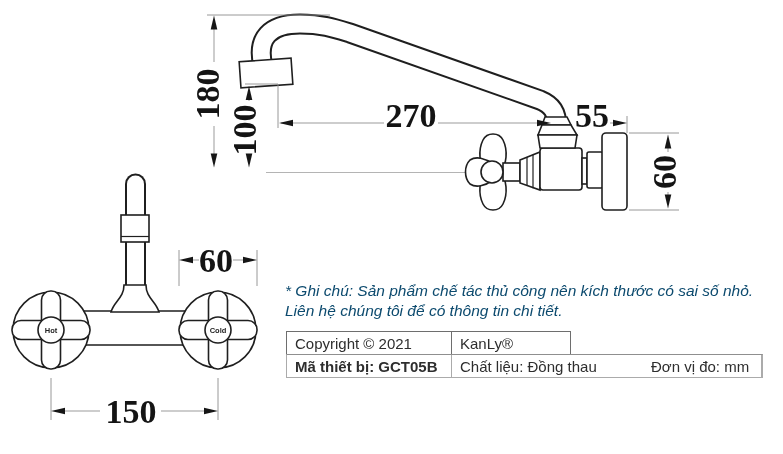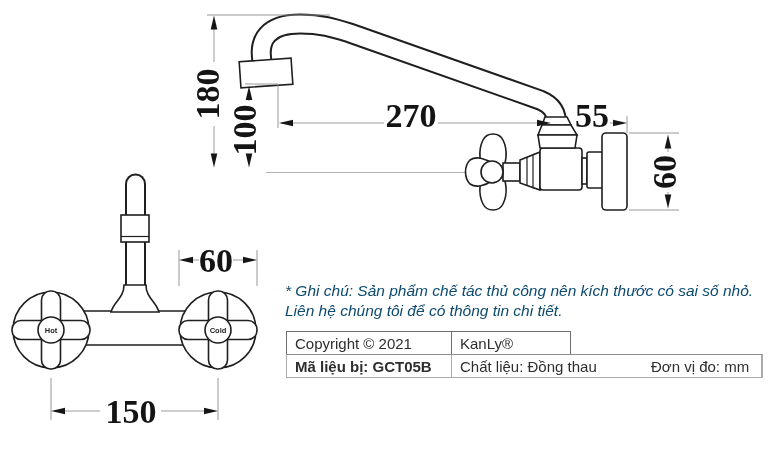--- a/index.html
+++ b/index.html
@@ -176,19 +176,19 @@
     <div>* Ghi chú: Sản phẩm chế tác thủ công nên kích thước có sai số nhỏ.</div>
     <div>Liên hệ chúng tôi để có thông tin chi tiết.</div>
   </div>
 
   <div class="info-table">
     <div class="trow r1">
       <div class="tcell c1">Copyright © 2021</div>
       <div class="tcell c2">KanLy®</div>
     </div>
     <div class="trow r2">
-      <div class="tcell c1">Mã liệu bị: GCT05B</div>
+      <div class="tcell c1">Mã thiết bị: GCT05B</div>
       <div class="tcell c3">Chất liệu: Đồng thau</div>
       <div class="tcell c2">Đơn vị đo: mm</div>
     </div>
   </div>
 
 </div>
 
 </body></html>

